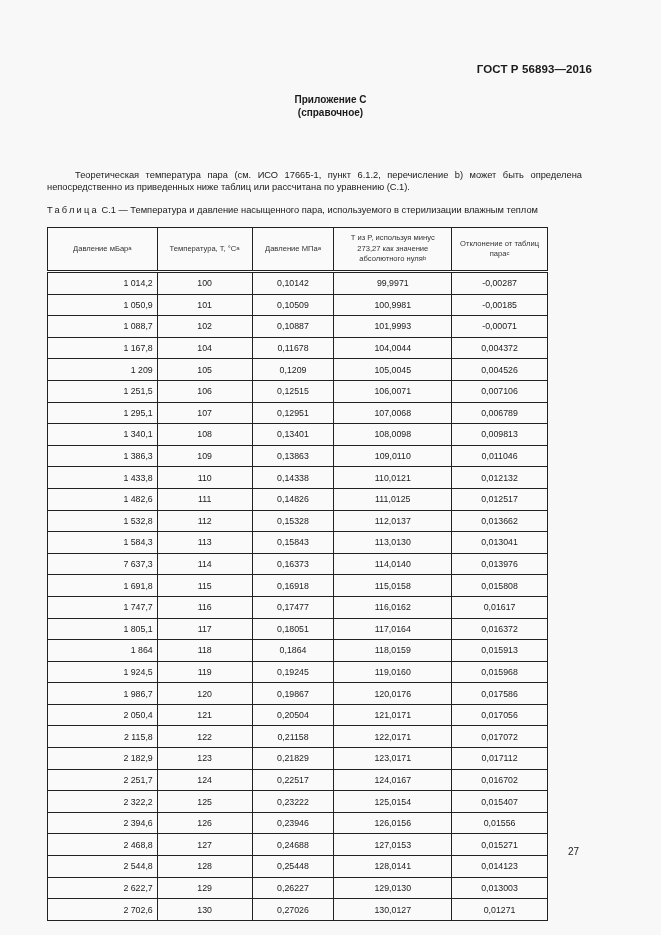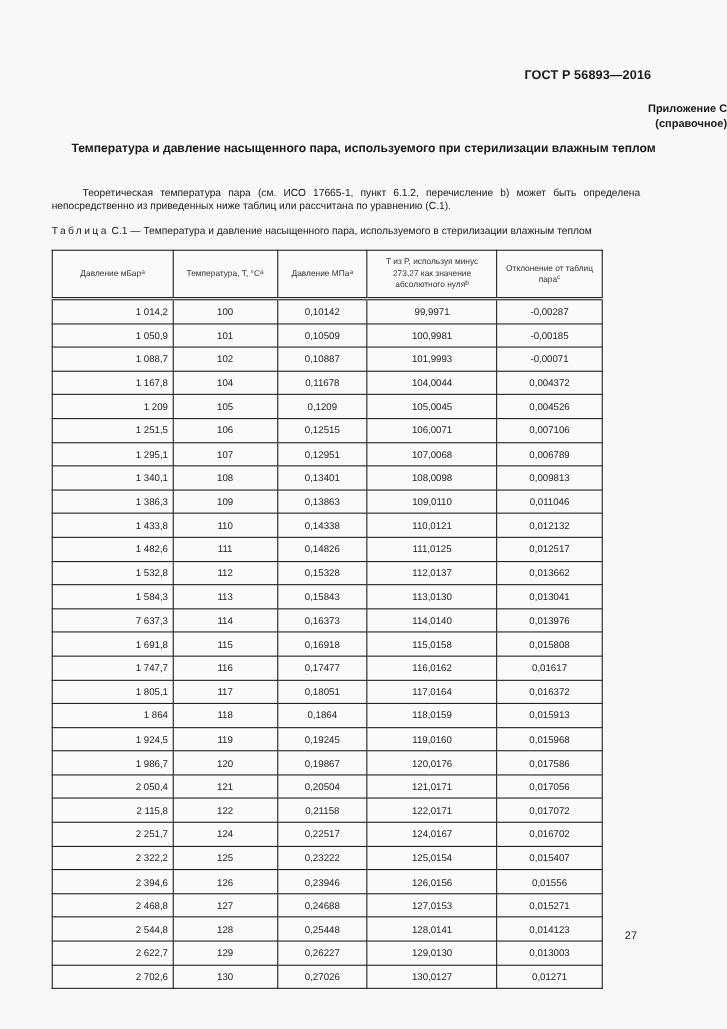--- a/index.html
+++ b/index.html
@@ -11,21 +11,21 @@
     position: relative;
     overflow: hidden;
   }
   .page { position: absolute; left: 0; top: 0; width: 661px; height: 935px; background: #f8f8f8; padding-left: 11px; }
   .doc-code {
     position: absolute; right: 80px; top: 63px;
     font-size: 11.5px; font-weight: bold; letter-spacing: 0.1px;
   }
   .appendix {
     position: absolute; left: 0; width: 661px; top: 93px;
-    text-align: right; font-size: 10px; font-weight: bold; line-height: 13px;
+    text-align: center; font-size: 10px; font-weight: bold; line-height: 13px;
   }
   .section-title {
     position: absolute; left: 60px; width: 541px; top: 128px;
     text-align: center; font-size: 11px; font-weight: bold; line-height: 15px;
   }
   .intro {
     position: absolute; left: 47px; width: 535px; top: 169px;
     font-size: 9.3px; line-height: 12px; text-indent: 28px; text-align: justify;
   }
   .table-caption {
@@ -68,21 +68,20 @@
 
 <div class="page">
 
   <div class="doc-code">ГОСТ Р 56893—2016</div>
 
   <div class="appendix">
     <div>Приложение С</div>
     <div>(справочное)</div>
   </div>
 
-  <div class="section-title">Температура и давление насыщенного пара, используемого при стерилизации влажным теплом</div>
 
   <div class="intro">Теоретическая температура пара (см. ИСО 17665-1, пункт 6.1.2, перечисление b) может быть определена непосредственно из приведенных ниже таблиц или рассчитана по уравнению (С.1).</div>
 
   <div class="table-caption"><span class="spaced">Таблица</span><span> С.1 — Температура и давление насыщенного пара, используемого в стерилизации влажным теплом</span></div>
 
   <table class="data">
     <colgroup>
       <col class="w0">
         <col class="w1">
         <col class="w2">
@@ -247,20 +246,27 @@
           <td class="c4">0,017056</td>
         </tr>
         <tr>
           <td class="c0">2 115,8</td>
           <td class="c1">122</td>
           <td class="c2">0,21158</td>
           <td class="c3">122,0171</td>
           <td class="c4">0,017072</td>
         </tr>
         <tr>
+          <td class="c0">2 182,9</td>
+          <td class="c1">123</td>
+          <td class="c2">0,21829</td>
+          <td class="c3">123,0171</td>
+          <td class="c4">0,017112</td>
+        </tr>
+        <tr>
           <td class="c0">2 251,7</td>
           <td class="c1">124</td>
           <td class="c2">0,22517</td>
           <td class="c3">124,0167</td>
           <td class="c4">0,016702</td>
         </tr>
         <tr>
           <td class="c0">2 322,2</td>
           <td class="c1">125</td>
           <td class="c2">0,23222</td>

